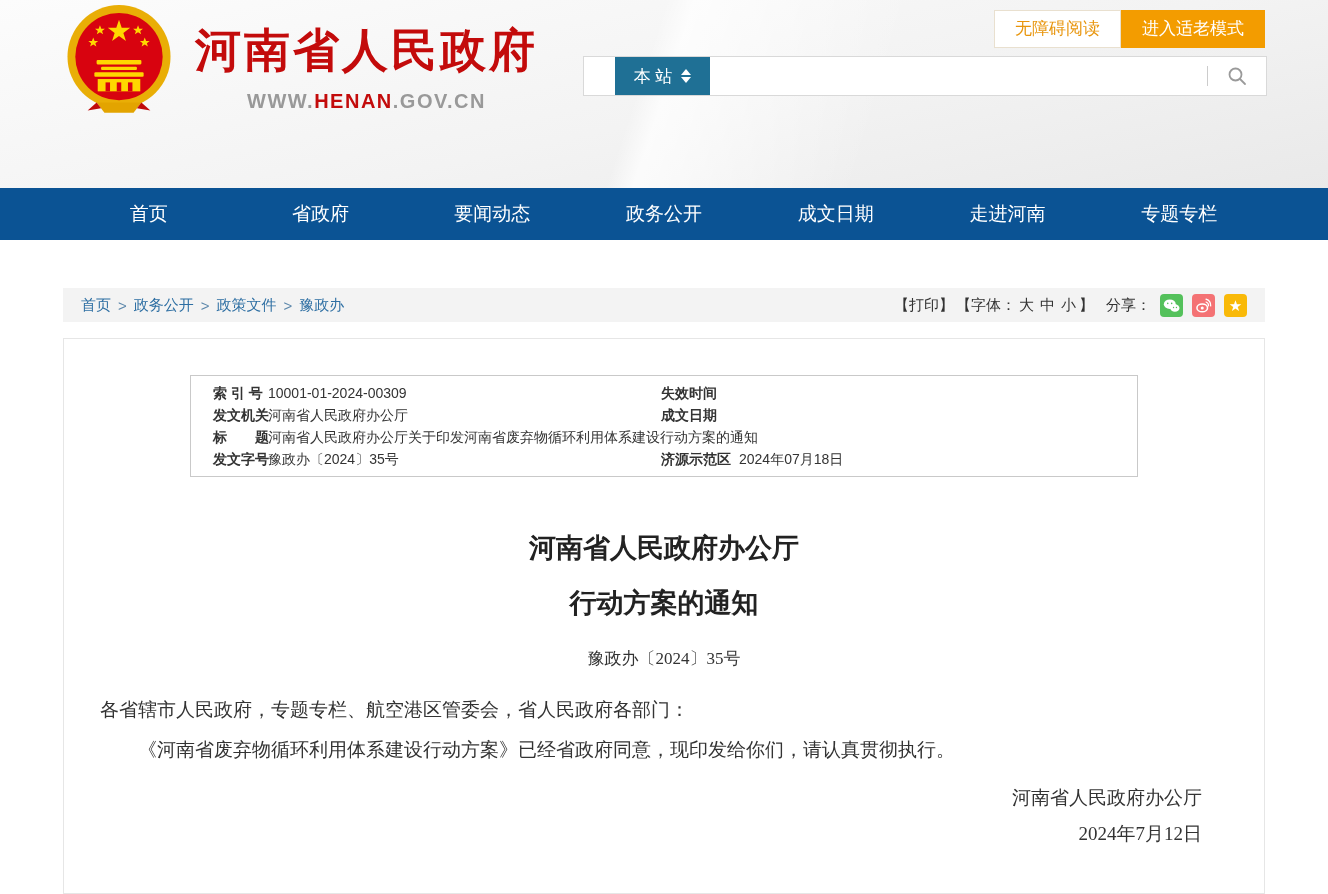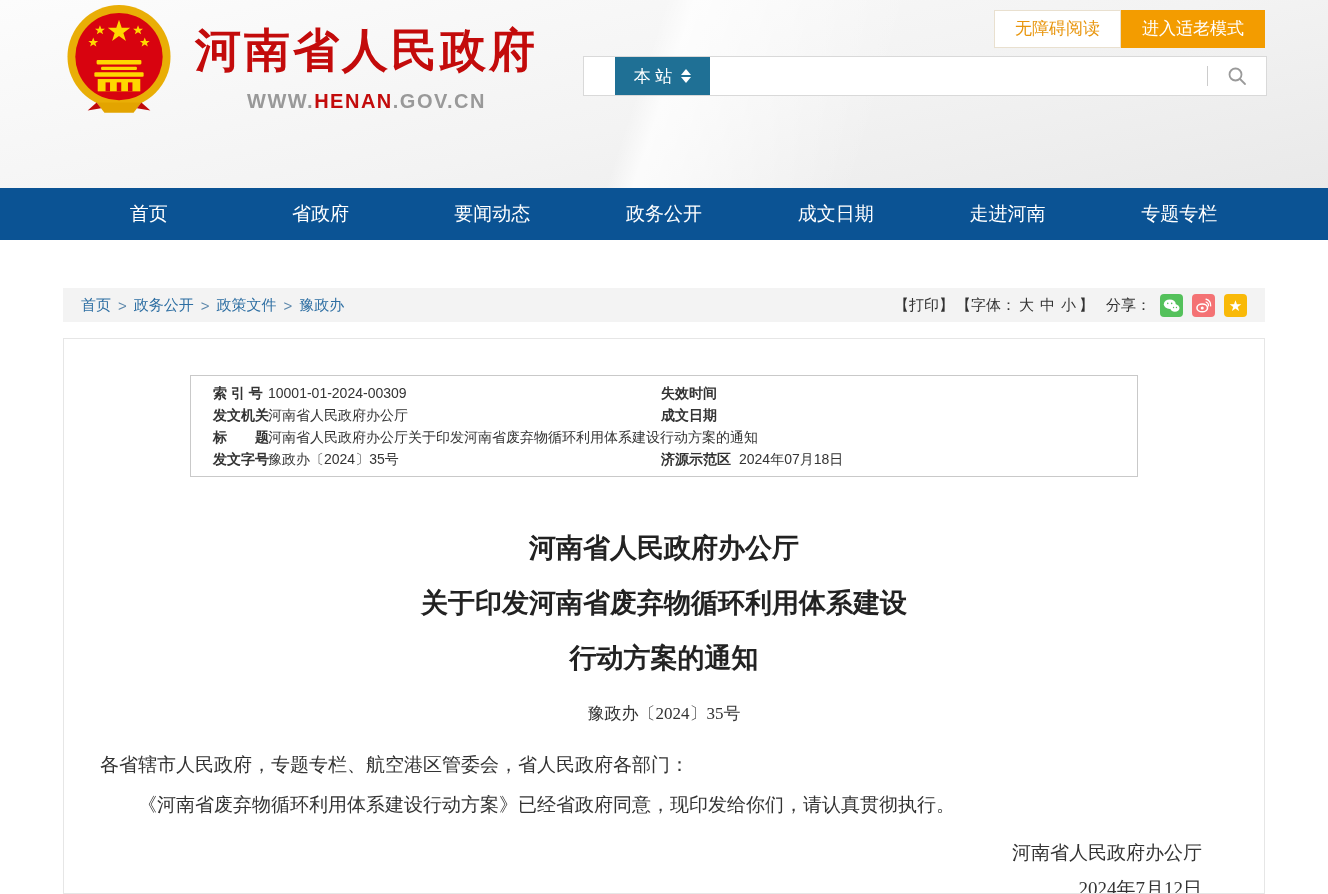--- a/index.html
+++ b/index.html
@@ -208,21 +208,20 @@
       <span class="meta-label">发文字号</span>
       <span class="meta-val-1">豫政办〔2024〕35号</span>
       <span class="meta-label pl0">济源示范区</span>
       <span class="meta-val-2">2024年07月18日</span>
     </div>
   </div>
 
   <div class="doc">
     <div class="doc-title">
       <div>河南省人民政府办公厅</div>
-      <div>关于印发河南省废弃物循环利用体系建设</div>
       <div>行动方案的通知</div>
     </div>
     <div class="doc-number">豫政办〔2024〕35号</div>
     <div class="doc-body">
       <p>各省辖市人民政府，专题专栏、航空港区管委会，省人民政府各部门：</p>
       <p class="para-indent">《河南省废弃物循环利用体系建设行动方案》已经省政府同意，现印发给你们，请认真贯彻执行。</p>
     </div>
     <div class="signature">
       <div>河南省人民政府办公厅</div>
       <div>2024年7月12日</div>

